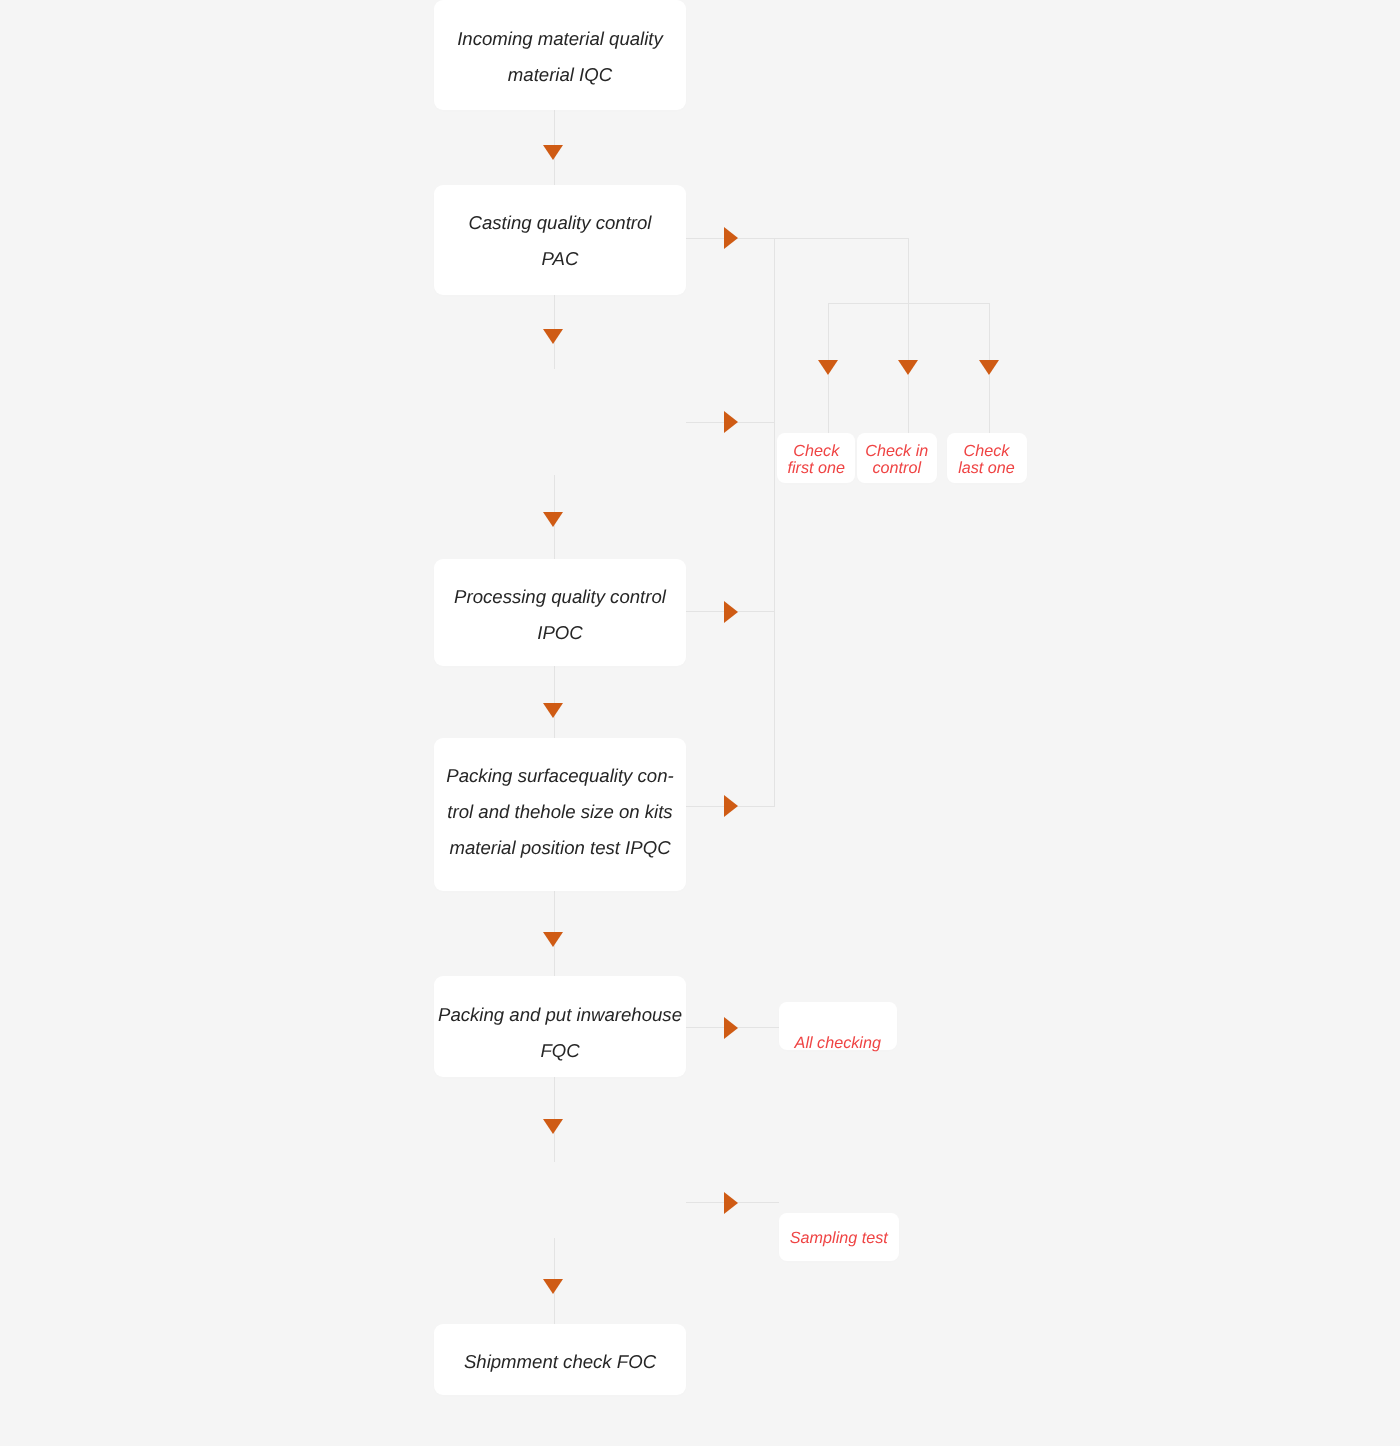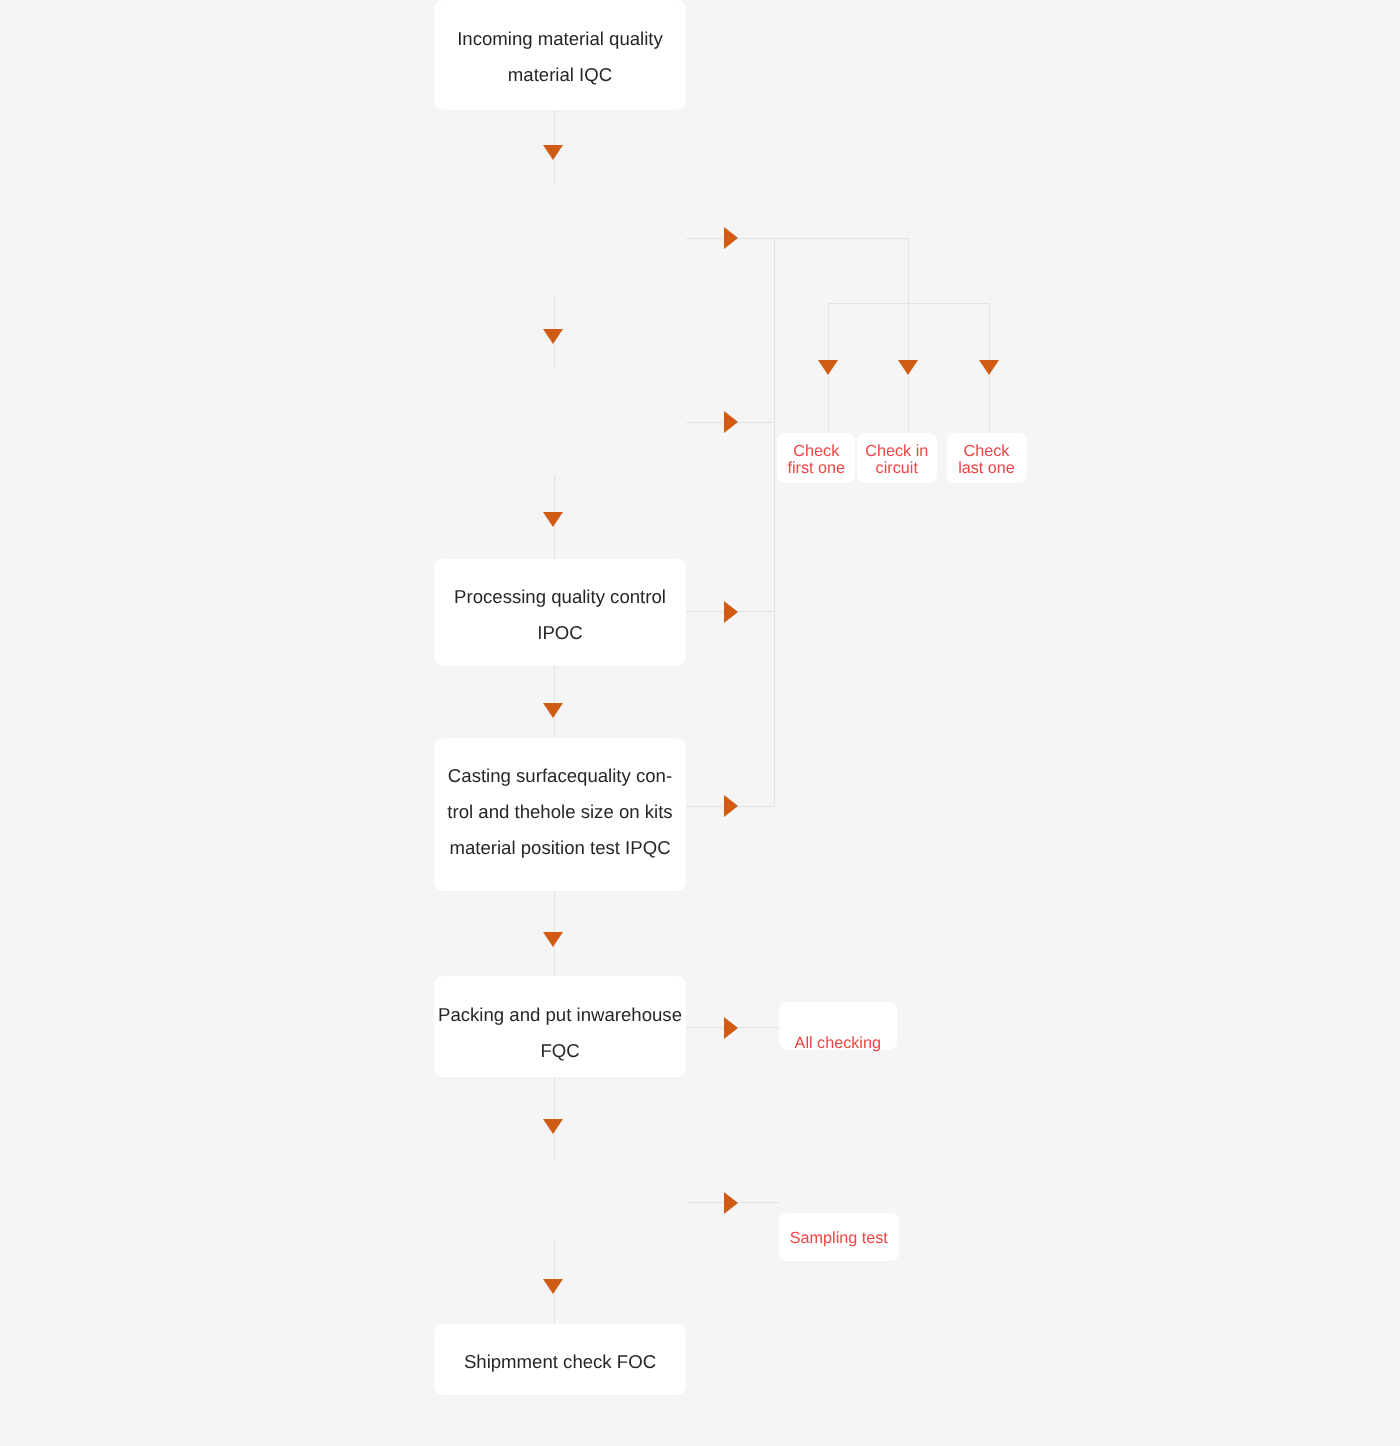--- a/index.html
+++ b/index.html
@@ -1,19 +1,19 @@
 <!DOCTYPE html>
 <html><head>
 <meta charset="utf-8">
 <style>
   html,body{margin:0;padding:0;}
   body{width:1400px;height:1446px;background:#f5f5f5;
        font-family:"Liberation Sans",sans-serif;overflow:hidden;
        -webkit-font-smoothing:antialiased;text-rendering:geometricPrecision;}
-  #stage{position:relative;width:1400px;height:1164px;}
+  #stage{position:relative;width:1400px;height:1164px;font-style:italic;}
 
   .node{position:absolute;background:#ffffff;border-radius:9px;
         box-shadow:0 1px 3px rgba(0,0,0,.012);
         display:flex;align-items:center;justify-content:center;text-align:center;
         color:#262626;box-sizing:border-box;}
   .node .lbl{display:block;width:100%;transform:translateZ(0);}
 
   .main-node{font-size:18.6px;line-height:35.9px;width:252px;left:434px;
              align-items:flex-start;padding-top:20.8px;}
   .main-node .lbl{position:relative;top:0px;}
@@ -75,38 +75,41 @@
   <div class="tri-right" style="left:724.3px;top:227.0px;"></div>
   <div class="tri-right" style="left:724.3px;top:411.1px;"></div>
   <div class="tri-right" style="left:724.3px;top:600.5px;"></div>
   <div class="tri-right" style="left:724.3px;top:795.0px;"></div>
   <div class="tri-right" style="left:724.3px;top:1016.5px;"></div>
   <div class="tri-right" style="left:724.3px;top:1191.5px;"></div>
 
   <div class="node main-node" style="top:0px;height:110px;">
     <span class="lbl"><span>Incoming material quality</span><br><span>material IQC</span></span>
   </div>
+  <div class="node main-node" style="top:184.5px;height:110px;">
+    <span class="lbl"><span>Casting quality control</span><br><span>PAC</span></span>
+  </div>
   <div class="node main-node" style="top:558.6px;height:107.4px;">
     <span class="lbl"><span>Processing quality control</span><br><span>IPOC</span></span>
   </div>
   <div class="node main-node" style="top:737.5px;height:153.5px;">
-    <span class="lbl"><span>Casting surfacequality con-</span><br><span>trol and thehole size on kits</span><br><span>material position test IPQC</span></span>
+    <span class="lbl"><span>Packing surfacequality con-</span><br><span>trol and thehole size on kits</span><br><span>material position test IPQC</span></span>
   </div>
   <div class="node main-node" style="top:976px;height:101px;">
     <span class="lbl"><span>Packing and put inwarehouse</span><br><span>FQC</span></span>
   </div>
   <div class="node main-node" style="top:1323.6px;height:71.4px;">
     <span class="lbl">Shipmment check FOC</span>
   </div>
 
   <div class="node leaf-node" style="left:777.3px;top:433px;width:78px;height:50px;">
     <span class="lbl"><span>Check</span><br><span>first one</span></span>
   </div>
   <div class="node leaf-node" style="left:857px;top:433px;width:79.5px;height:50px;">
-    <span class="lbl"><span>Check in</span><br><span>circuit</span></span>
+    <span class="lbl"><span>Check in</span><br><span>control</span></span>
   </div>
   <div class="node leaf-node" style="left:946.5px;top:433px;width:80px;height:50px;">
     <span class="lbl"><span>Check</span><br><span>last one</span></span>
   </div>
   <div class="node leaf-node" style="left:778.8px;top:1002px;width:118px;height:48px;align-items:flex-end;">
     <span class="lbl">All checking</span>
   </div>
   <div class="node leaf-node" style="left:778.8px;top:1213px;width:120px;height:48px;text-align:center;">
     <span class="lbl">Sampling test</span>
   </div>

